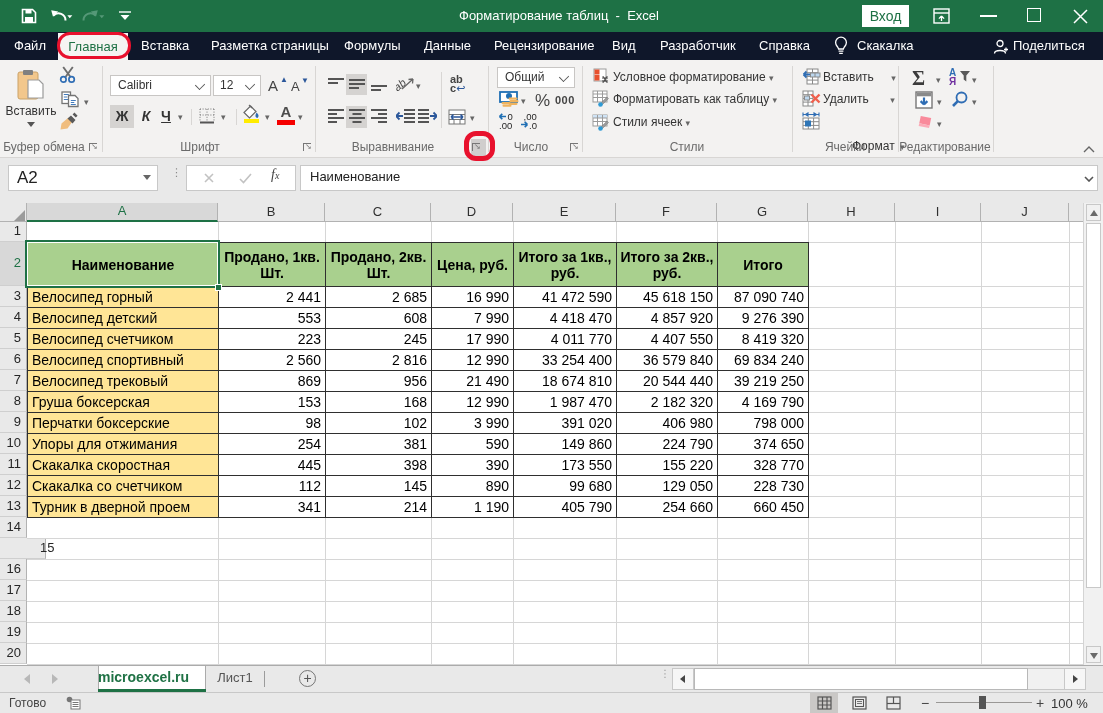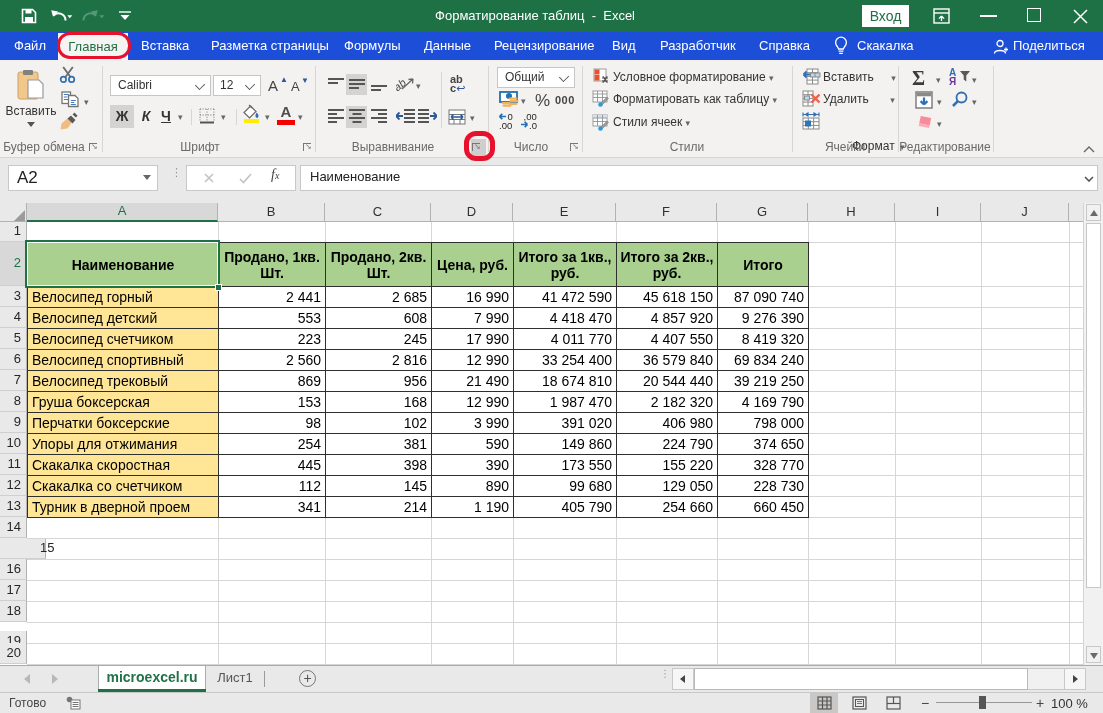--- a/index.html
+++ b/index.html
@@ -2,21 +2,21 @@
 <html><head>
 <meta charset="utf-8">
 <style>
   * { margin:0; padding:0; box-sizing:border-box; }
   html,body { width:1103px; height:713px; overflow:hidden; }
   body { font-family:"Liberation Sans", sans-serif; -webkit-font-smoothing:antialiased; }
   #app { position:relative; width:1103px; height:713px; background:#fff; }
 
   
   #titlebar { position:absolute; left:0; top:0; width:1103px; height:32px; background:#1E7145; }
-  #tabrow { position:absolute; left:0; top:32px; width:1103px; height:28px; background:#1d4ed8; }
+  #tabrow { position:absolute; left:0; top:32px; width:1103px; height:28px; background:#0f172a; }
   .ttxt { position:absolute; color:#fff; font-size:13px; line-height:28px; white-space:nowrap; }
   #hometab { position:absolute; left:58px; top:33px; width:70px; height:27px; background:#f5f4f2; color:#1E7145; text-align:center; font-size:13px; line-height:27px; }
 
   
   #ribbon { position:absolute; left:0; top:60px; width:1103px; height:98px; background:#f3f2f1; border-bottom:1px solid #d8d6d4; }
   .gsep { position:absolute; top:6px; width:1px; height:86px; background:#d8d6d4; }
   .glabel { position:absolute; top:80px; font-size:12px; color:#6a6a6a; text-align:center; white-space:nowrap; }
   .launcher { position:absolute; width:10px; height:10px; }
   .launcher:before { content:""; position:absolute; left:0; top:0; width:7px; height:7px; border-left:1px solid #777; border-top:1px solid #777; }
   .launcher:after { content:"\2198"; position:absolute; left:2px; top:-1px; font-size:8px; color:#777; }
@@ -72,21 +72,21 @@
       </svg>
     <svg width="24" height="16" style="position:absolute;left:81px;top:8px;" viewBox="0 0 24 16">
         <path d="M2.5 12.5 A7 7 0 0 1 14.5 7.5" fill="none" stroke="#559877" stroke-width="2"></path>
         <path d="M16.8 2.2 L9.8 3.4 L15 8.8 Z" fill="#559877"></path>
         <path d="M19.5 8.2 l5 0 -2.5 3 z" fill="#559877" transform="translate(-1.2,-1)"></path>
       </svg>
     <svg width="14" height="12" style="position:absolute;left:118px;top:11px;" viewBox="0 0 14 12">
         <path d="M1 1 h12" stroke="#fff" stroke-width="1.4"></path>
         <path d="M2.5 4 l4.5 5 4.5 -5 z" fill="#fff"></path>
       </svg>
-    <div style="position:absolute;left:435px;top:0;width:200px;text-align:right;color:#fff;font-size:13px;line-height:32px;white-space:nowrap;">Форматирование таблиц&nbsp; - &nbsp;Excel</div>
+    <div style="position:absolute;left:459px;top:0;width:200px;text-align:left;color:#fff;font-size:13px;line-height:32px;white-space:nowrap;">Форматирование таблиц&nbsp; - &nbsp;Excel</div>
     <div style="position:absolute;left:862px;top:5px;width:47px;height:22px;background:#fff;color:#1E7145;font-size:14px;text-align:center;line-height:22px;">Вход</div>
     <svg width="17" height="16" style="position:absolute;left:933px;top:8px;" viewBox="0 0 17 16">
         <rect x="1" y="1" width="15" height="14" fill="none" stroke="#fff" stroke-width="1.4"></rect>
         <path d="M1 5 h15" stroke="#fff" stroke-width="1.4"></path>
         <path d="M8.5 13 v-5 m0 0 l-2.6 2.6 m2.6 -2.6 l2.6 2.6" stroke="#fff" stroke-width="1.3" fill="none"></path>
       </svg>
     <div style="position:absolute;left:980px;top:15px;width:17px;height:1.6px;background:#fff;"></div>
     <div style="position:absolute;left:1027px;top:8px;width:14px;height:14px;border:1.5px solid #fff;"></div>
     <svg width="17" height="17" style="position:absolute;left:1072px;top:8px;" viewBox="0 0 17 17">
         <path d="M2 2 L15 15 M15 2 L2 15" stroke="#fff" stroke-width="1.5"></path>
@@ -379,21 +379,21 @@
     <div class="rownum" style="top:209px;height:21px;line-height:19px;">9</div>
     <div class="rownum" style="top:230px;height:21px;line-height:19px;">10</div>
     <div class="rownum" style="top:251px;height:21px;line-height:19px;">11</div>
     <div class="rownum" style="top:272px;height:21px;line-height:19px;">12</div>
     <div class="rownum" style="top:293px;height:21px;line-height:19px;">13</div>
     <div class="rownum" style="top:314px;height:21px;line-height:19px;">14</div>
     <div class="rownum" style="top:335px;height:21px;line-height:19px;padding-left:40px;">15</div>
     <div class="rownum" style="top:356px;height:21px;line-height:19px;">16</div>
     <div class="rownum" style="top:377px;height:21px;line-height:19px;">17</div>
     <div class="rownum" style="top:398px;height:21px;line-height:19px;">18</div>
-    <div class="rownum" style="top:419px;height:21px;line-height:19px;margin-top:9px;">19</div>
+    <div class="rownum" style="top:419px;height:21px;line-height:19px;">19</div>
     <div class="rownum" style="top:440px;height:21px;line-height:19px;">20</div>
     <div class="vgrid" style="left:218px;top:19px;height:442px;"></div>
     <div class="vgrid" style="left:325px;top:19px;height:442px;"></div>
     <div class="vgrid" style="left:431px;top:19px;height:442px;"></div>
     <div class="vgrid" style="left:513px;top:19px;height:442px;"></div>
     <div class="vgrid" style="left:616px;top:19px;height:442px;"></div>
     <div class="vgrid" style="left:717px;top:19px;height:442px;"></div>
     <div class="vgrid" style="left:808px;top:19px;height:442px;"></div>
     <div class="vgrid" style="left:895px;top:19px;height:442px;"></div>
     <div class="vgrid" style="left:981px;top:19px;height:442px;"></div>
@@ -551,21 +551,21 @@
     <div class="sbbox" style="left:1086px;top:443px;width:15px;height:17px;">
         <div style="position:absolute;left:3px;top:6px;width:0;height:0;border-left:4px solid transparent;border-right:4px solid transparent;border-top:6px solid #6a6a6a;"></div>
       </div>
   </div>
 
   <div id="tabbar">
     <div style="position:absolute;left:24px;top:8px;width:0;height:0;border-top:5px solid transparent;border-bottom:5px solid transparent;border-right:6px solid #b8b8b8;"></div>
     <div style="position:absolute;left:52px;top:8px;width:0;height:0;border-top:5px solid transparent;border-bottom:5px solid transparent;border-left:6px solid #b8b8b8;"></div>
     <div style="position:absolute;left:98px;top:0;width:108px;height:26px;background:#fff;border-left:1px solid #ababab;border-right:1px solid #ababab;"></div>
     <div style="position:absolute;left:98px;top:23px;width:108px;height:3px;background:#1E7145;"></div>
-    <div style="position:absolute;left:98px;top:3px;width:108px;text-align:center;font-size:14px;font-weight:bold;color:#1F7245;">microexcel.ru</div>
+    <div style="position:absolute;left:98px;top:3px;width:108px;text-align:left;font-size:14px;font-weight:bold;color:#1F7245;">microexcel.ru</div>
     <div style="position:absolute;left:216px;top:4px;width:38px;text-align:center;font-size:13px;color:#555;">Лист1</div>
     <div style="position:absolute;left:264px;top:5px;width:1px;height:16px;background:#9b9b9b;"></div>
     <div style="position:absolute;left:299px;top:4px;width:17px;height:17px;border:1px solid #767676;border-radius:50%;color:#555;font-size:14px;text-align:center;line-height:15px;">+</div>
     <div style="position:absolute;left:660px;top:5px;color:#9a9a9a;font-size:10px;line-height:5px;">⋮</div>
     <div style="position:absolute;left:672px;top:2px;width:414px;height:22px;background:#f1f1f1;border:1px solid #c8c8c8;"></div>
     <div style="position:absolute;left:672px;top:2px;width:22px;height:22px;background:#f6f6f6;border:1px solid #c8c8c8;"></div>
     <div style="position:absolute;left:680px;top:9px;width:0;height:0;border-top:4px solid transparent;border-bottom:4px solid transparent;border-right:5px solid #444;"></div>
     <div style="position:absolute;left:694px;top:2px;width:334px;height:22px;background:#fff;border:1px solid #b8b8b8;"></div>
     <div style="position:absolute;left:1064px;top:2px;width:22px;height:22px;background:#f6f6f6;border:1px solid #c8c8c8;"></div>
     <div style="position:absolute;left:1073px;top:9px;width:0;height:0;border-top:4px solid transparent;border-bottom:4px solid transparent;border-left:5px solid #444;"></div>

